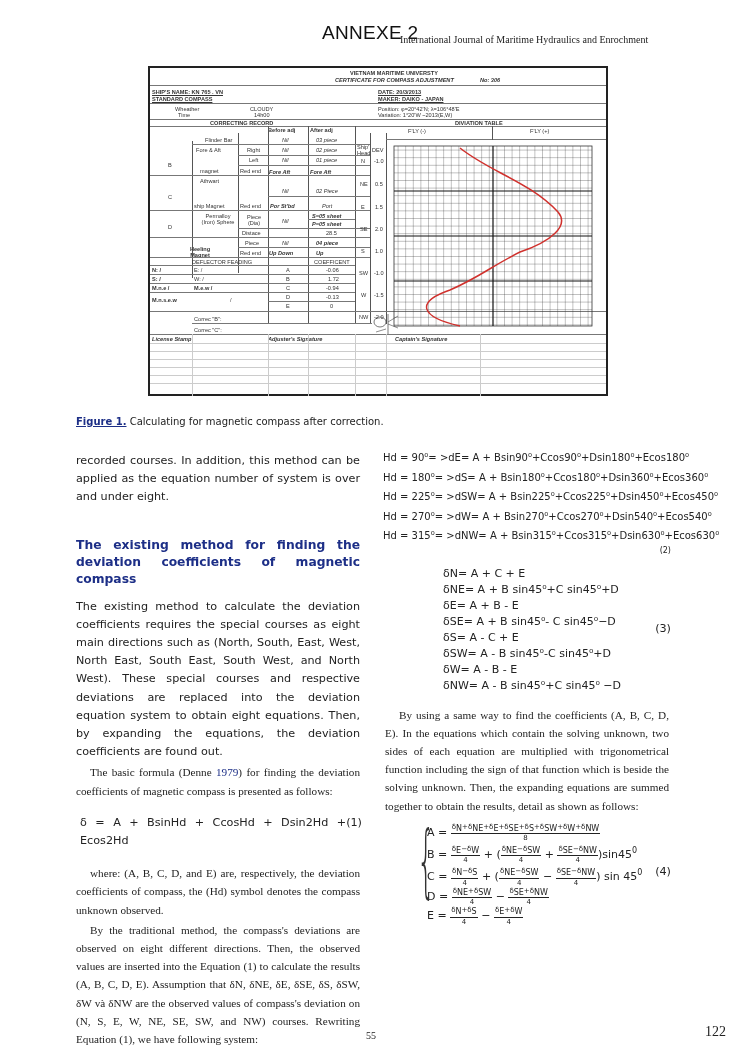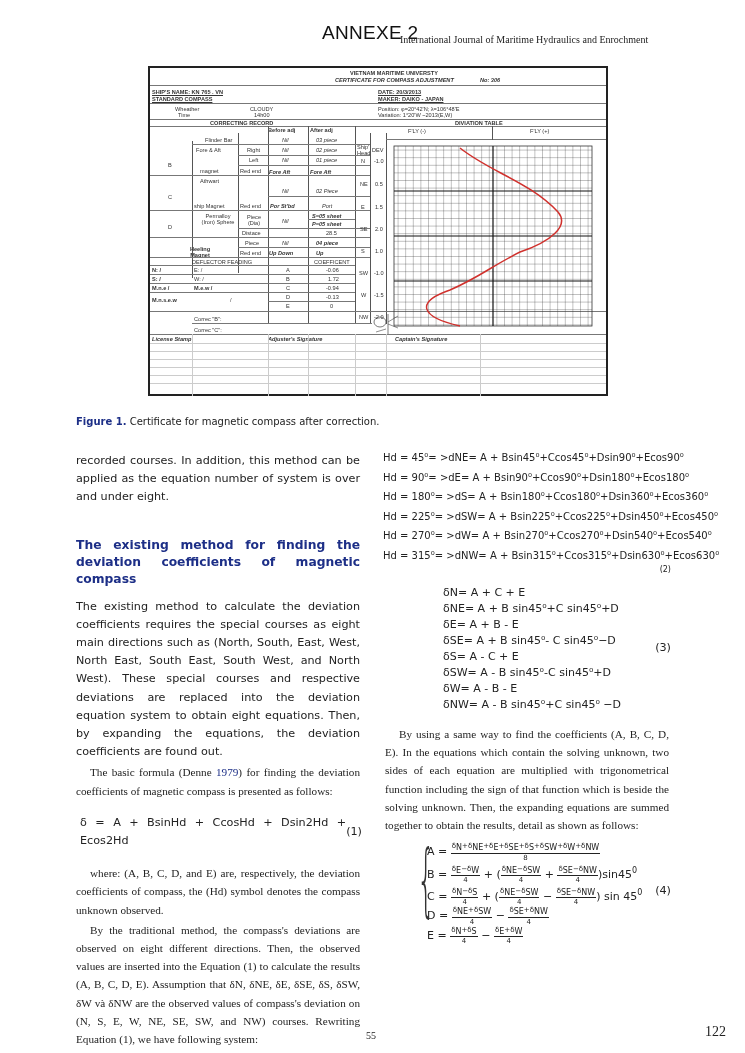--- a/index.html
+++ b/index.html
@@ -10,21 +10,21 @@
   
   .cert { position: absolute; left: 148px; top: 66px; width: 460px; height: 330px; border: 2px solid #222; font-family: "Liberation Sans", sans-serif; font-size: 5.6px; color: #333; background: #fff; }
   .cert .t { position: absolute; white-space: nowrap; }
   .cert .b { font-weight: bold; }
   .cert .i { font-style: italic; }
   .cert .u { text-decoration: underline; }
   .vline { position: absolute; border-left: 1px solid #555; }
   .hline { position: absolute; border-top: 1px solid #777; }
 
   .caption { position: absolute; left: 76px; top: 416px; font-size: 10px; color: #222; }
-  .caption .fig { color: #1d2f87; font-weight: bold; }
+  .caption .fig { color: #1d2f87; font-weight: bold; text-decoration: underline; }
 
   .col { position: absolute; font-size: 11.2px; line-height: 18.2px; color: #222; text-align: justify; }
   .col p { margin: 2px; }
   .indent { text-indent: 14px; font-family: Liberation Serif, serif; }
   .heading { color: #1d2f87; font-weight: bold; font-size: 12.3px; line-height: 17px; }
   .eq { text-align: left; }
   .eqline { font-size: 10px; line-height: 19.5px; white-space: nowrap; }
   sub { font-size: 8px; }
   sup { font-size: 8px; }
   .link { color: #1d2f87; }
@@ -212,43 +212,42 @@
     <rect x="4" y="4" width="198" height="180" fill="url(#g)" stroke="#333" stroke-width="0.8"></rect>
     <line x1="103" y1="4" x2="103" y2="184" stroke="#111" stroke-width="1.2"></line>
     <line x1="4" y1="49" x2="202" y2="49" stroke="#111" stroke-width="1"></line>
     <line x1="4" y1="94" x2="202" y2="94" stroke="#111" stroke-width="1"></line>
     <line x1="4" y1="139" x2="202" y2="139" stroke="#111" stroke-width="1"></line>
     <path d="M70 6 C 100 30, 140 40, 168 70 C 180 84, 160 100, 130 110 C 100 125, 90 135, 60 148 C 25 160, 30 175, 70 184" fill="none" stroke="#d0312d" stroke-width="1.5"></path>
   </svg>
 </div>
 
 <div class="caption">
-  <span class="fig">Figure 1.</span><span> Certificate for magnetic compass after correction.</span>
+  <span class="fig">Figure 1.</span><span> Calculating for magnetic compass after correction.</span>
 </div>
 
 <div class="col" style="left:74px;top:450px;width:288px;">
   <p>recorded courses. In addition, this method can be applied as the equation number of system is over and under eight.</p>
   <div style="height:26px;"></div>
   <p class="heading">The existing method for finding the deviation coefficients of magnetic compass</p>
   <div style="height:6px;"></div>
   <p>The existing method to calculate the deviation coefficients requires the special courses as eight main directions such as (North, South, East, West, North East, South East, South West, and North West). These special courses and respective deviations are replaced into the deviation equation system to obtain eight equations. Then, by expanding the equations, the deviation coefficients are found out.</p>
   <p class="indent"><span>The basic formula (Denne </span><span class="link">1979</span><span>) for finding the deviation coefficients of magnetic compass is presented as follows:</span></p>
   <div style="height:12px;"></div>
-  <div style="display:flex;justify-content:space-between;padding-left:6px;align-items:center;">
+  <div style="display:flex;justify-content:space-between;padding-left:6px;">
     <span>δ = A + BsinHd + CcosHd + Dsin2Hd + Ecos2Hd</span>
     <span>(1)</span>
   </div>
   <div style="height:12px;"></div>
   <p class="indent">where: (A, B, C, D, and E) are, respectively, the deviation coefficients of compass, the (Hd) symbol denotes the compass unknown observed.</p>
   <p class="indent">By the traditional method, the compass's deviations are observed on eight different directions. Then, the observed values are inserted into the Equation (1) to calculate the results (A, B, C, D, E). Assumption that δN, δNE, δE, δSE, δS, δSW, δW và δNW are the observed values of compass's deviation on (N, S, E, W, NE, SE, SW, and NW) courses. Rewriting Equation (1), we have following system:</p>
 </div>
 
 <div class="col eq" style="left:383px;top:448px;width:288px;">
   <div>
-    <div class="eqline">Hd = 45⁰= &gt;dNE= A + Bsin45⁰+Ccos45⁰+Dsin90⁰+Ecos90⁰</div>
     <div class="eqline">Hd = 90⁰= &gt;dE= A + Bsin90⁰+Ccos90⁰+Dsin180⁰+Ecos180⁰</div>
     <div class="eqline">Hd = 180⁰= &gt;dS= A + Bsin180⁰+Ccos180⁰+Dsin360⁰+Ecos360⁰</div>
     <div class="eqline">Hd = 225⁰= &gt;dSW= A + Bsin225⁰+Ccos225⁰+Dsin450⁰+Ecos450⁰</div>
     <div class="eqline">Hd = 270⁰= &gt;dW= A + Bsin270⁰+Ccos270⁰+Dsin540⁰+Ecos540⁰</div>
     <div class="eqline">Hd = 315⁰= &gt;dNW= A + Bsin315⁰+Ccos315⁰+Dsin630⁰+Ecos630⁰</div>
     <div style="text-align:right;font-size:8px;line-height:10px;">(2)</div>
   </div>
   <div style="height:6px;"></div>
   <div style="height:4px;"></div>
   <div style="position:relative;padding-left:60px;">

